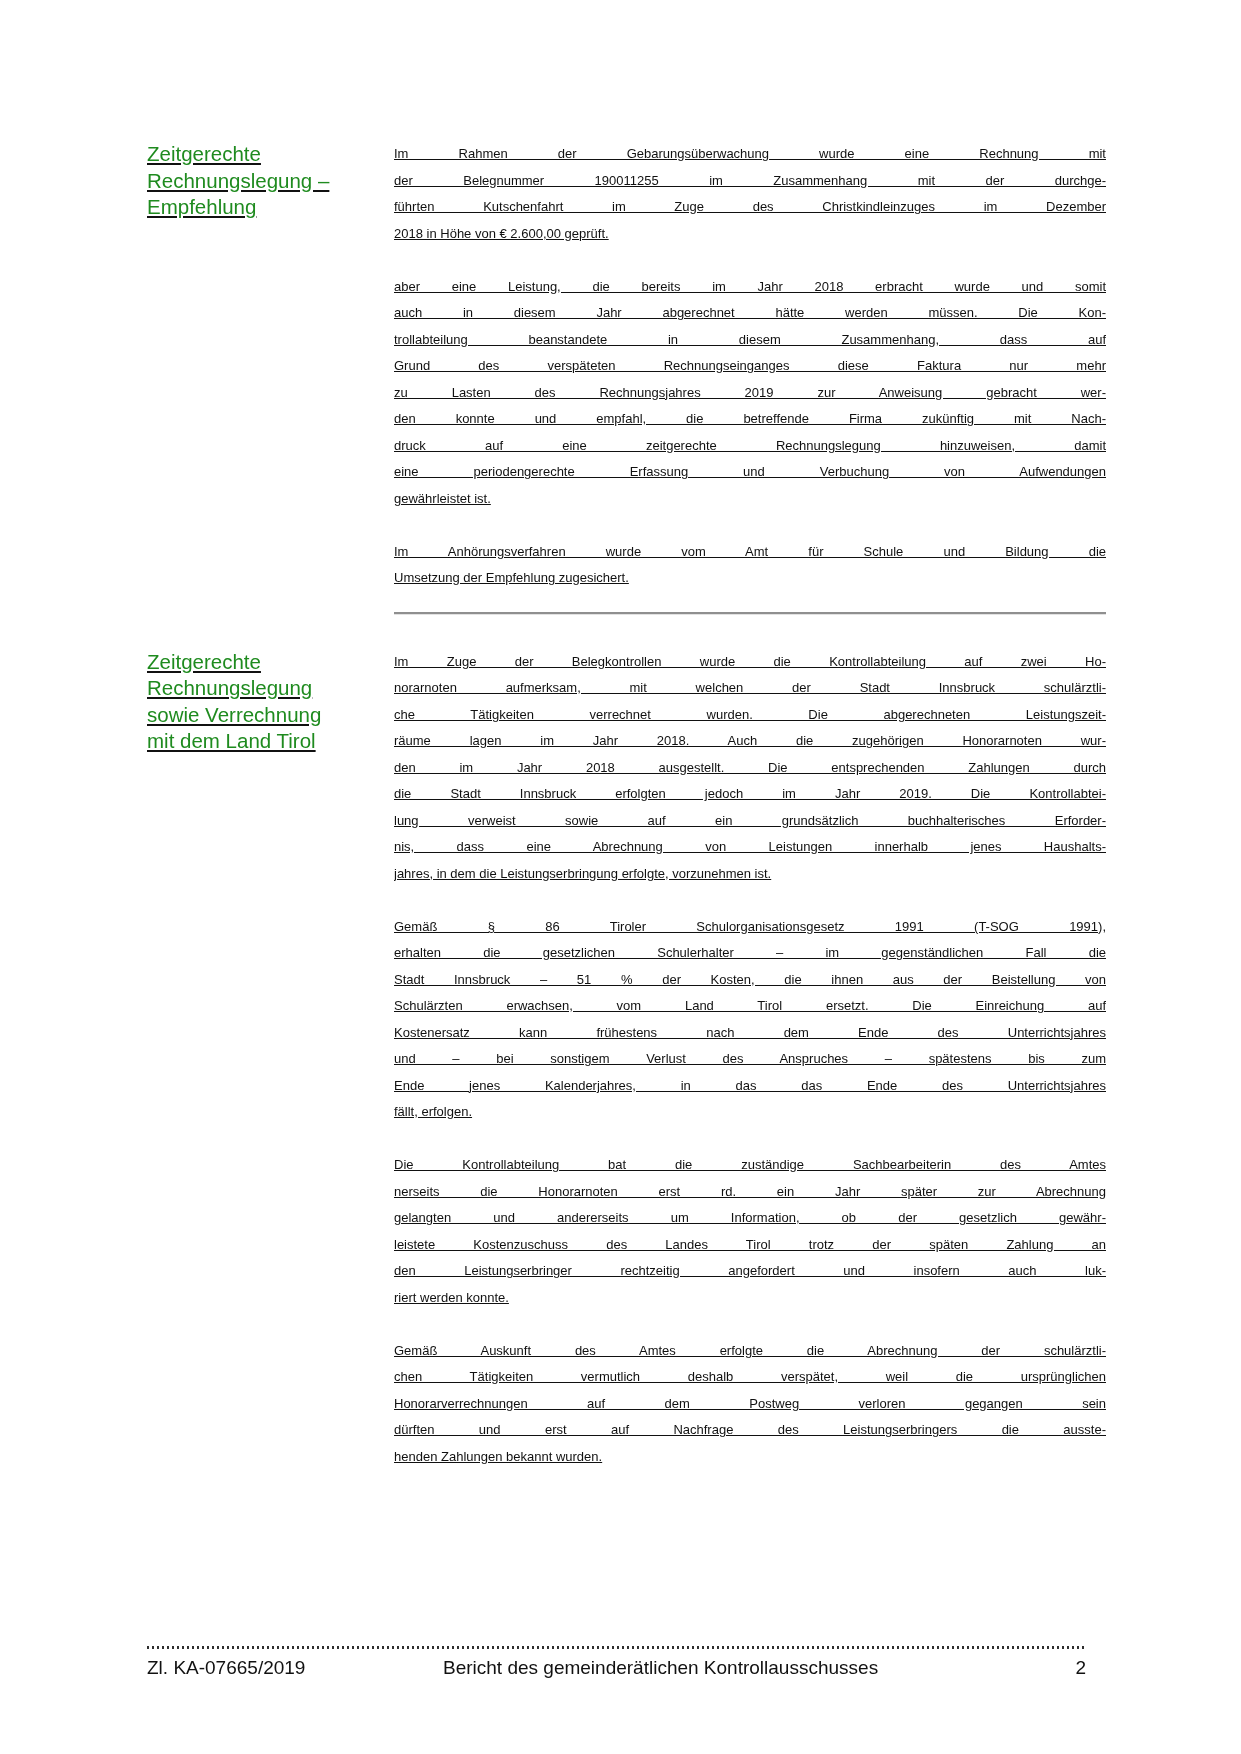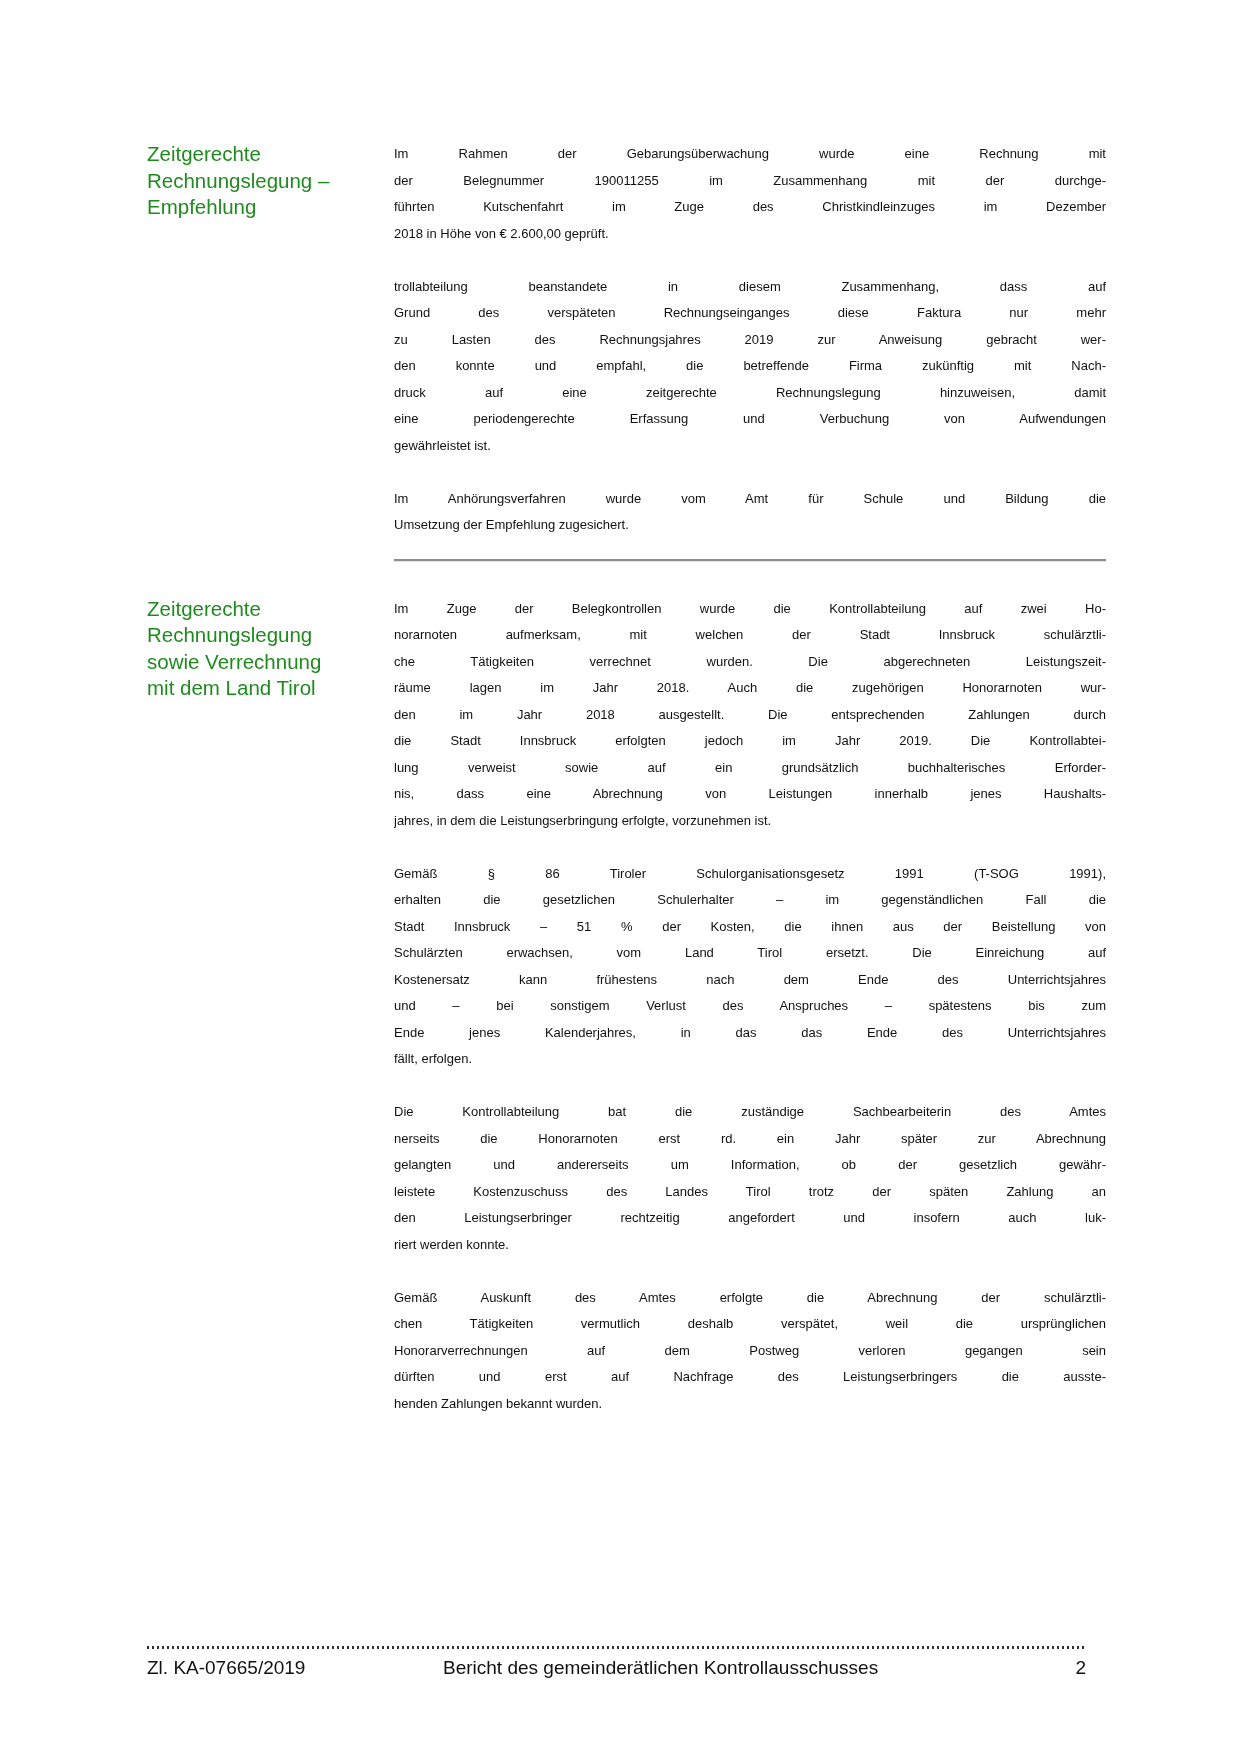--- a/index.html
+++ b/index.html
@@ -15,20 +15,21 @@
     background: #ffffff;
     font-family: "Liberation Sans", "DejaVu Sans", sans-serif;
     color: #111111;
     overflow: hidden;
   }
   .content {
     position: absolute;
     top: 141px;
     left: 147px;
     width: 959px;
+    text-decoration: underline;
   }
   .section {
     display: grid;
     grid-template-columns: 247px 712px;
     align-items: start;
   }
   .sidenote {
     color: #1f8b1f;
     font-size: 20.5px;
     line-height: 26.5px;
@@ -100,20 +101,22 @@
           <div class="sidenote-line">Empfehlung</div>
         </div>
         <div class="bodycol">
           <div class="paragraph">
             <div class="line">Im Rahmen der Gebarungsüberwachung wurde eine Rechnung mit</div>
             <div class="line">der Belegnummer 190011255 im Zusammenhang mit der durchge-</div>
             <div class="line">führten Kutschenfahrt im Zuge des Christkindleinzuges im Dezember</div>
             <div class="line last">2018 in Höhe von € 2.600,00 geprüft.</div>
           </div>
           <div class="paragraph">
+            <div class="line">aber eine Leistung, die bereits im Jahr 2018 erbracht wurde und somit</div>
+            <div class="line">auch in diesem Jahr abgerechnet hätte werden müssen. Die Kon-</div>
             <div class="line">trollabteilung beanstandete in diesem Zusammenhang, dass auf</div>
             <div class="line">Grund des verspäteten Rechnungseinganges diese Faktura nur mehr</div>
             <div class="line">zu Lasten des Rechnungsjahres 2019 zur Anweisung gebracht wer-</div>
             <div class="line">den konnte und empfahl, die betreffende Firma zukünftig mit Nach-</div>
             <div class="line">druck auf eine zeitgerechte Rechnungslegung hinzuweisen, damit</div>
             <div class="line">eine periodengerechte Erfassung und Verbuchung von Aufwendungen</div>
             <div class="line last">gewährleistet ist.</div>
           </div>
           <div class="paragraph">
             <div class="line">Im Anhörungsverfahren wurde vom Amt für Schule und Bildung die</div>

